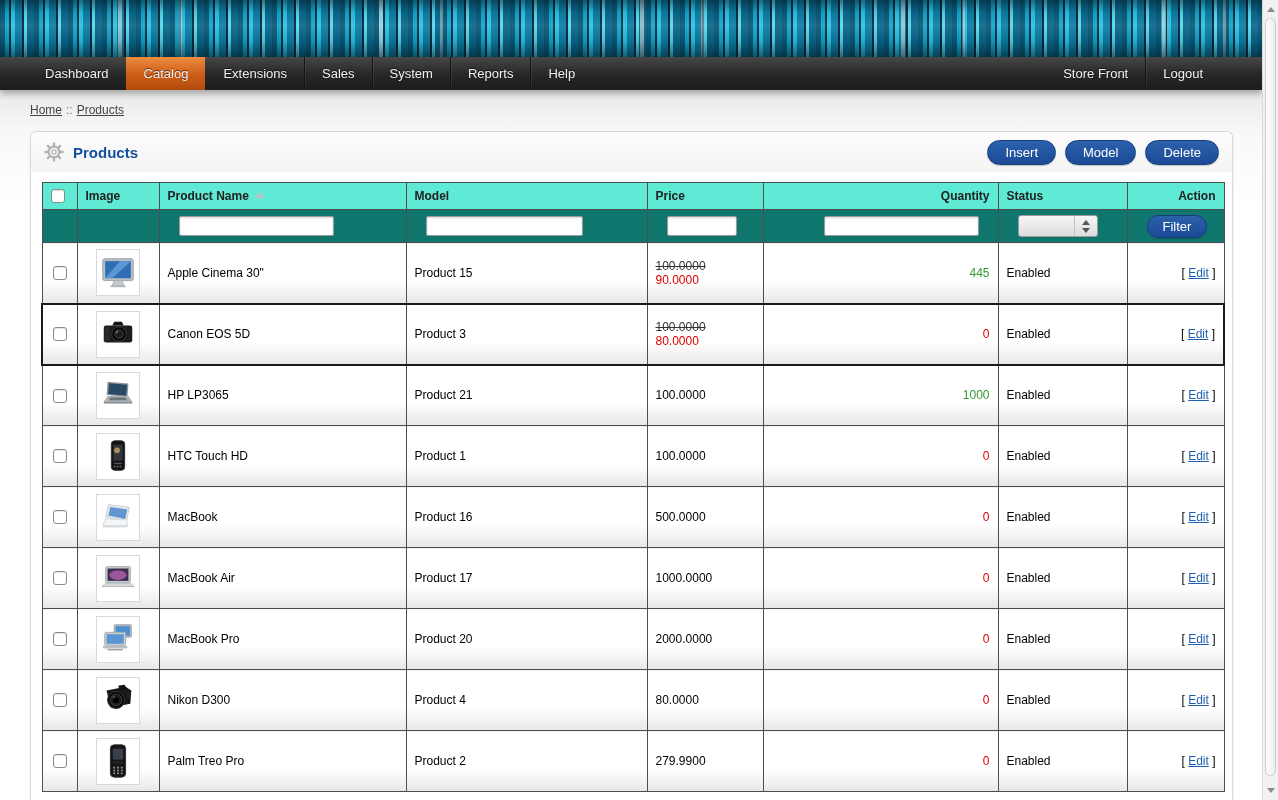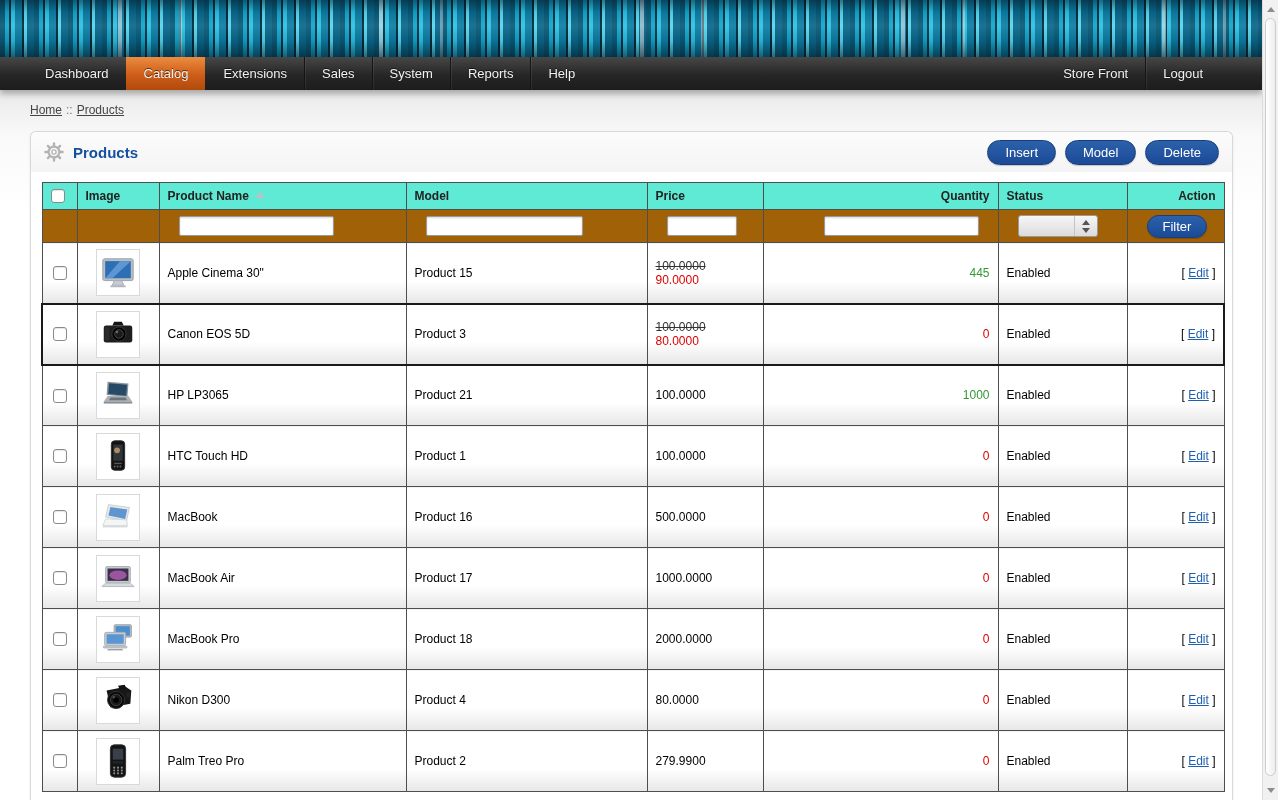--- a/index.html
+++ b/index.html
@@ -81,21 +81,21 @@
     background:#5eead4; font-weight:bold; color:#222; text-align:left;
     height:27px; padding:0 8px; font-size:12px;
   }
   th.cb-col, td.cb-cell { text-align:center; }
   .th-right { text-align:right !important; }
   .sort-asc {
     display:inline-block; width:0; height:0; margin-left:6px; vertical-align:2px;
     border-left:5px solid transparent; border-right:5px solid transparent;
     border-bottom:6px solid #b9c2c6;
   }
-  tr.filter-row td { background:#a16207; height:33px; padding:0 19px; }
+  tr.filter-row td { background:#0f766e; height:33px; padding:0 19px; }
   .txt-input {
     height:20px; border:1px solid #999; border-radius:2px; background:#fff;
     box-shadow:inset 0 1px 2px rgba(0,0,0,.15); font:12px "Liberation Sans",sans-serif;
     padding:0 4px; vertical-align:middle;
   }
   .sel {
     display:inline-flex; width:80px; height:22px; border:1px solid #9a9a9a; border-radius:3px;
     background:linear-gradient(#f6f6f6,#dcdcdc); align-items:center; justify-content:flex-end;
     cursor:pointer; vertical-align:middle;
   }
@@ -372,21 +372,21 @@
                   <svg width="38" height="38" viewBox="0 0 40 40">
                     <rect x="16" y="5" width="18" height="13" rx="1" fill="#b9bec4" stroke="#999fa6"></rect>
                     <rect x="17.5" y="6.5" width="15" height="10" fill="#4d8ecb"></rect>
                     <rect x="6" y="13" width="22" height="14" rx="1.5" fill="#c9cdd2" stroke="#a6abb1"></rect>
                     <rect x="8" y="15" width="18" height="10" fill="#5a97d2"></rect>
                     <rect x="4" y="27" width="26" height="3" rx="1.5" fill="#b9bec4"></rect>
                     <rect x="9" y="30.5" width="16" height="1.5" fill="#9aa0a7"></rect>
                   </svg>
                 </span></td>
       <td>MacBook Pro</td>
-      <td>Product 18</td>
+      <td>Product 20</td>
       <td>2000.0000</td>
       <td class="qty-cell qty-zero">0</td>
       <td>Enabled</td>
       <td class="action-cell">
         <span>[</span>
         <a class="edit-link">Edit</a>
         <span>]</span>
       </td>
     </tr>
             <tr class="data-row">

